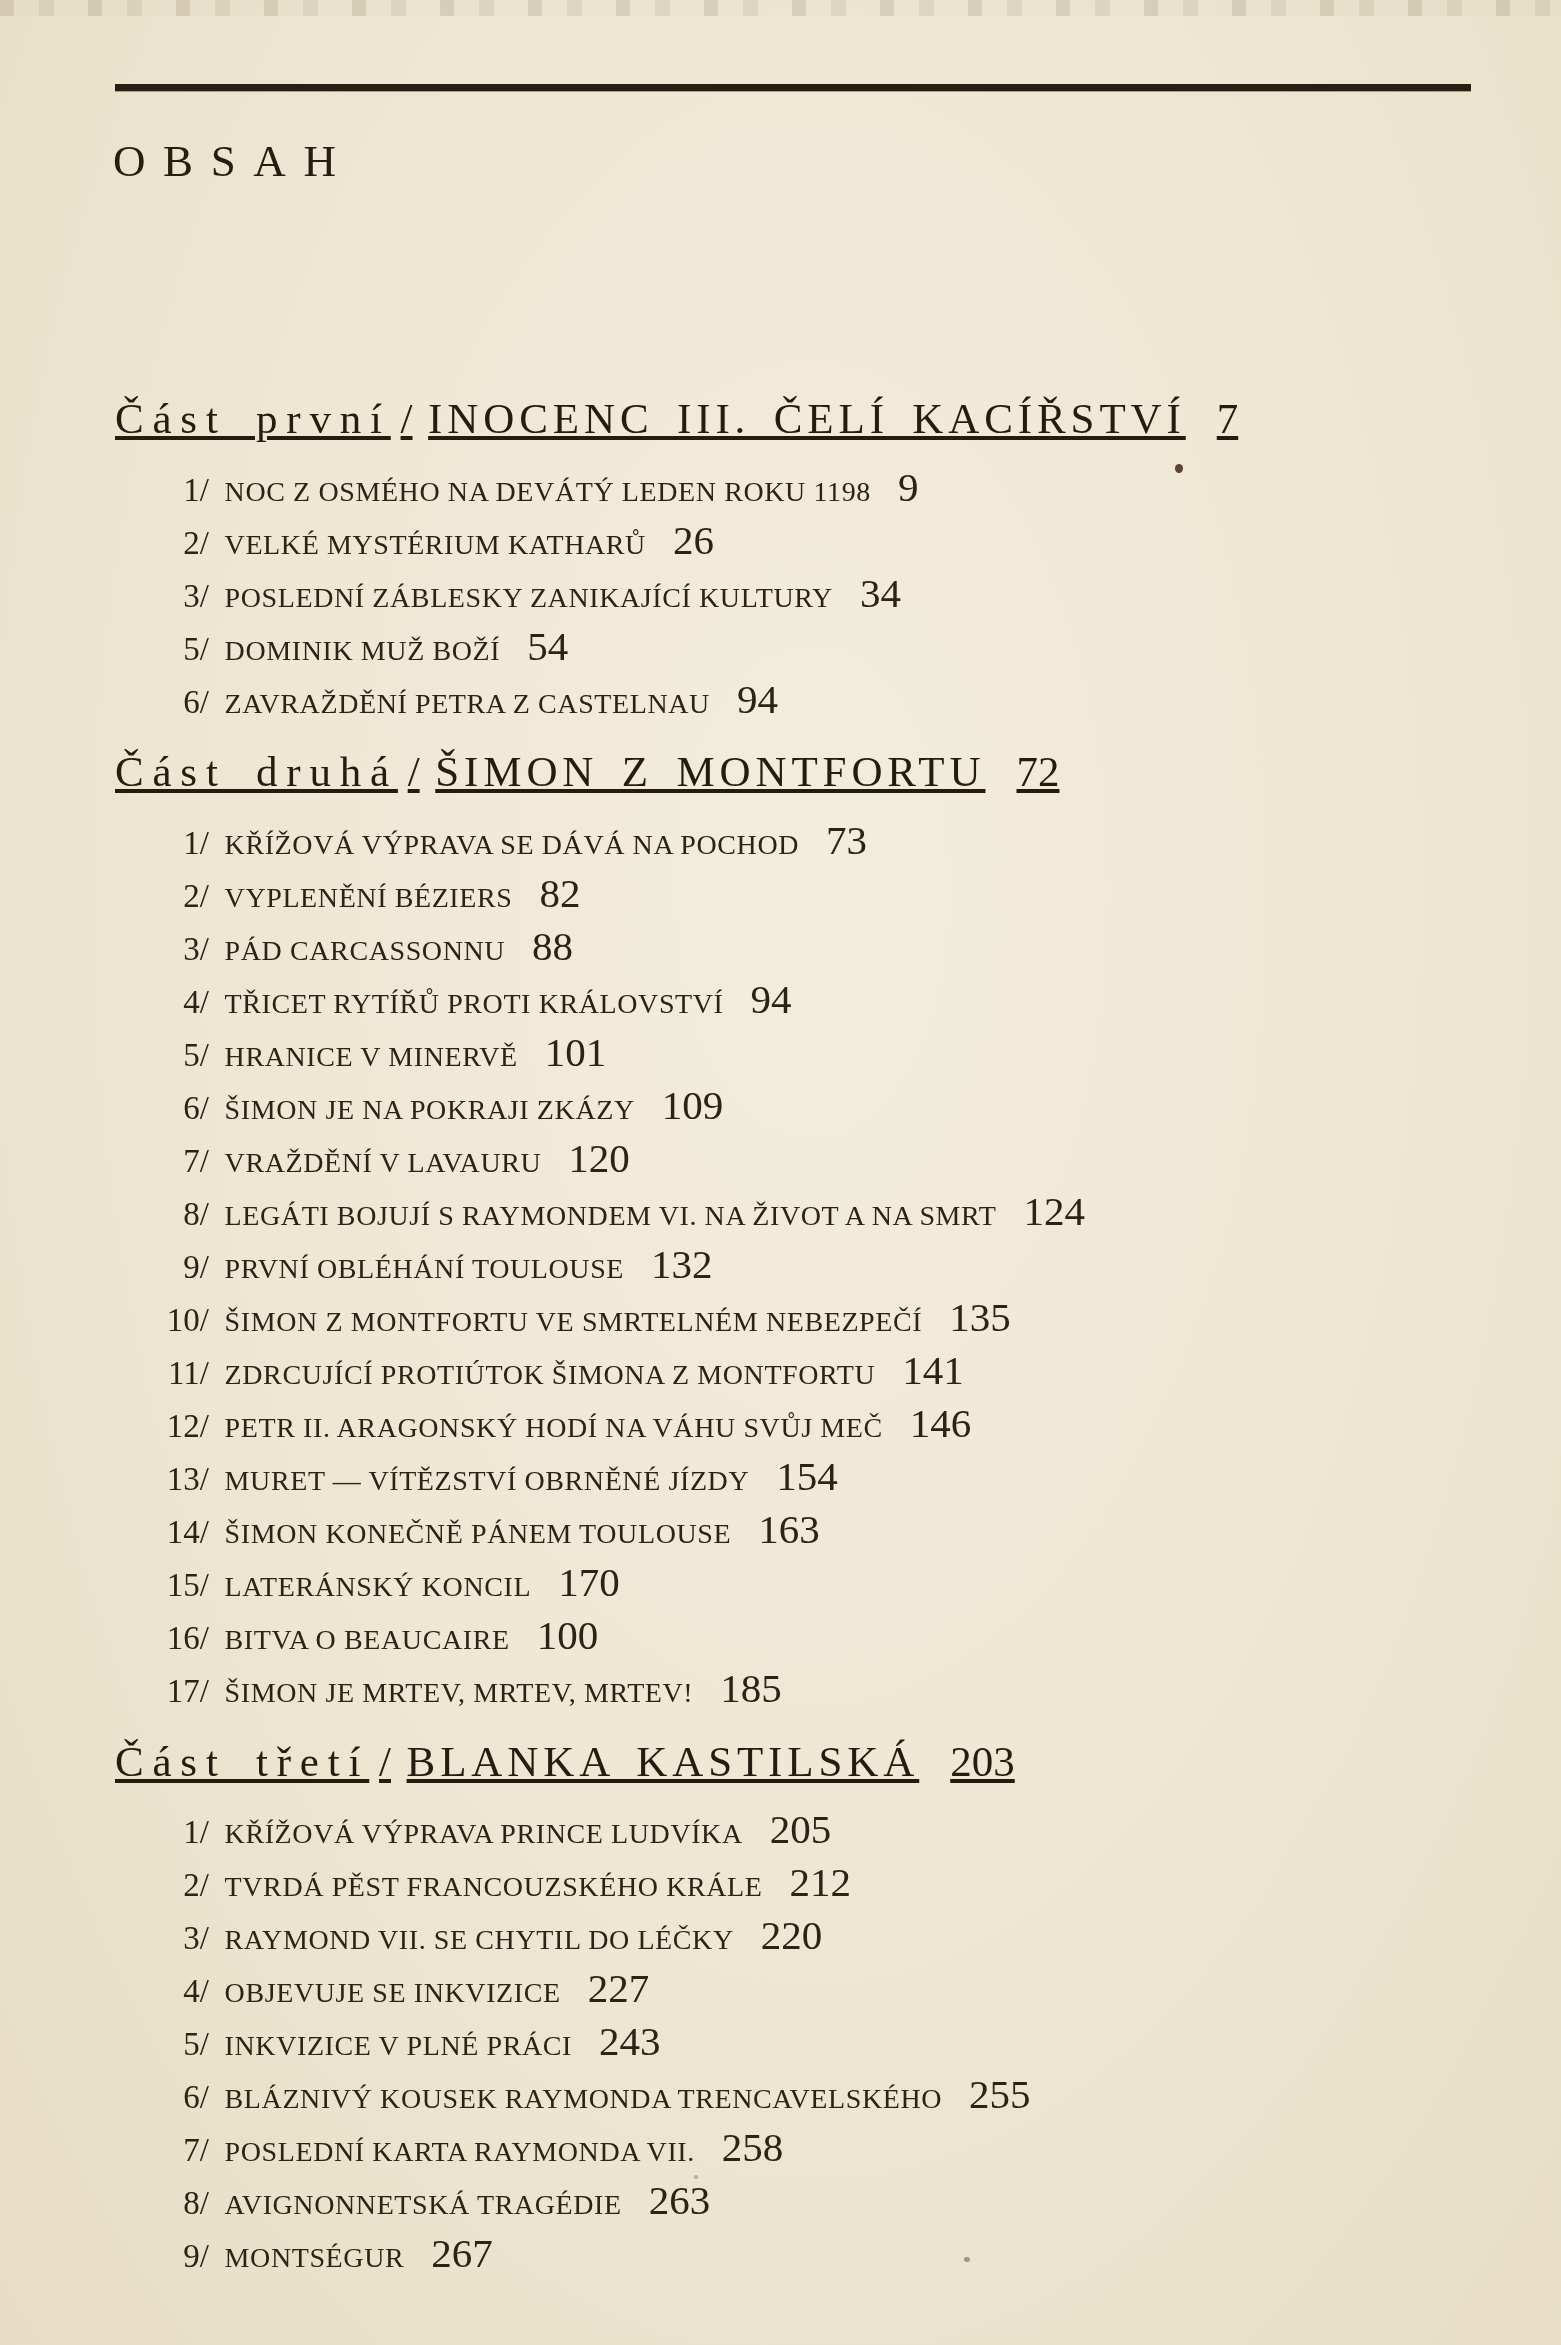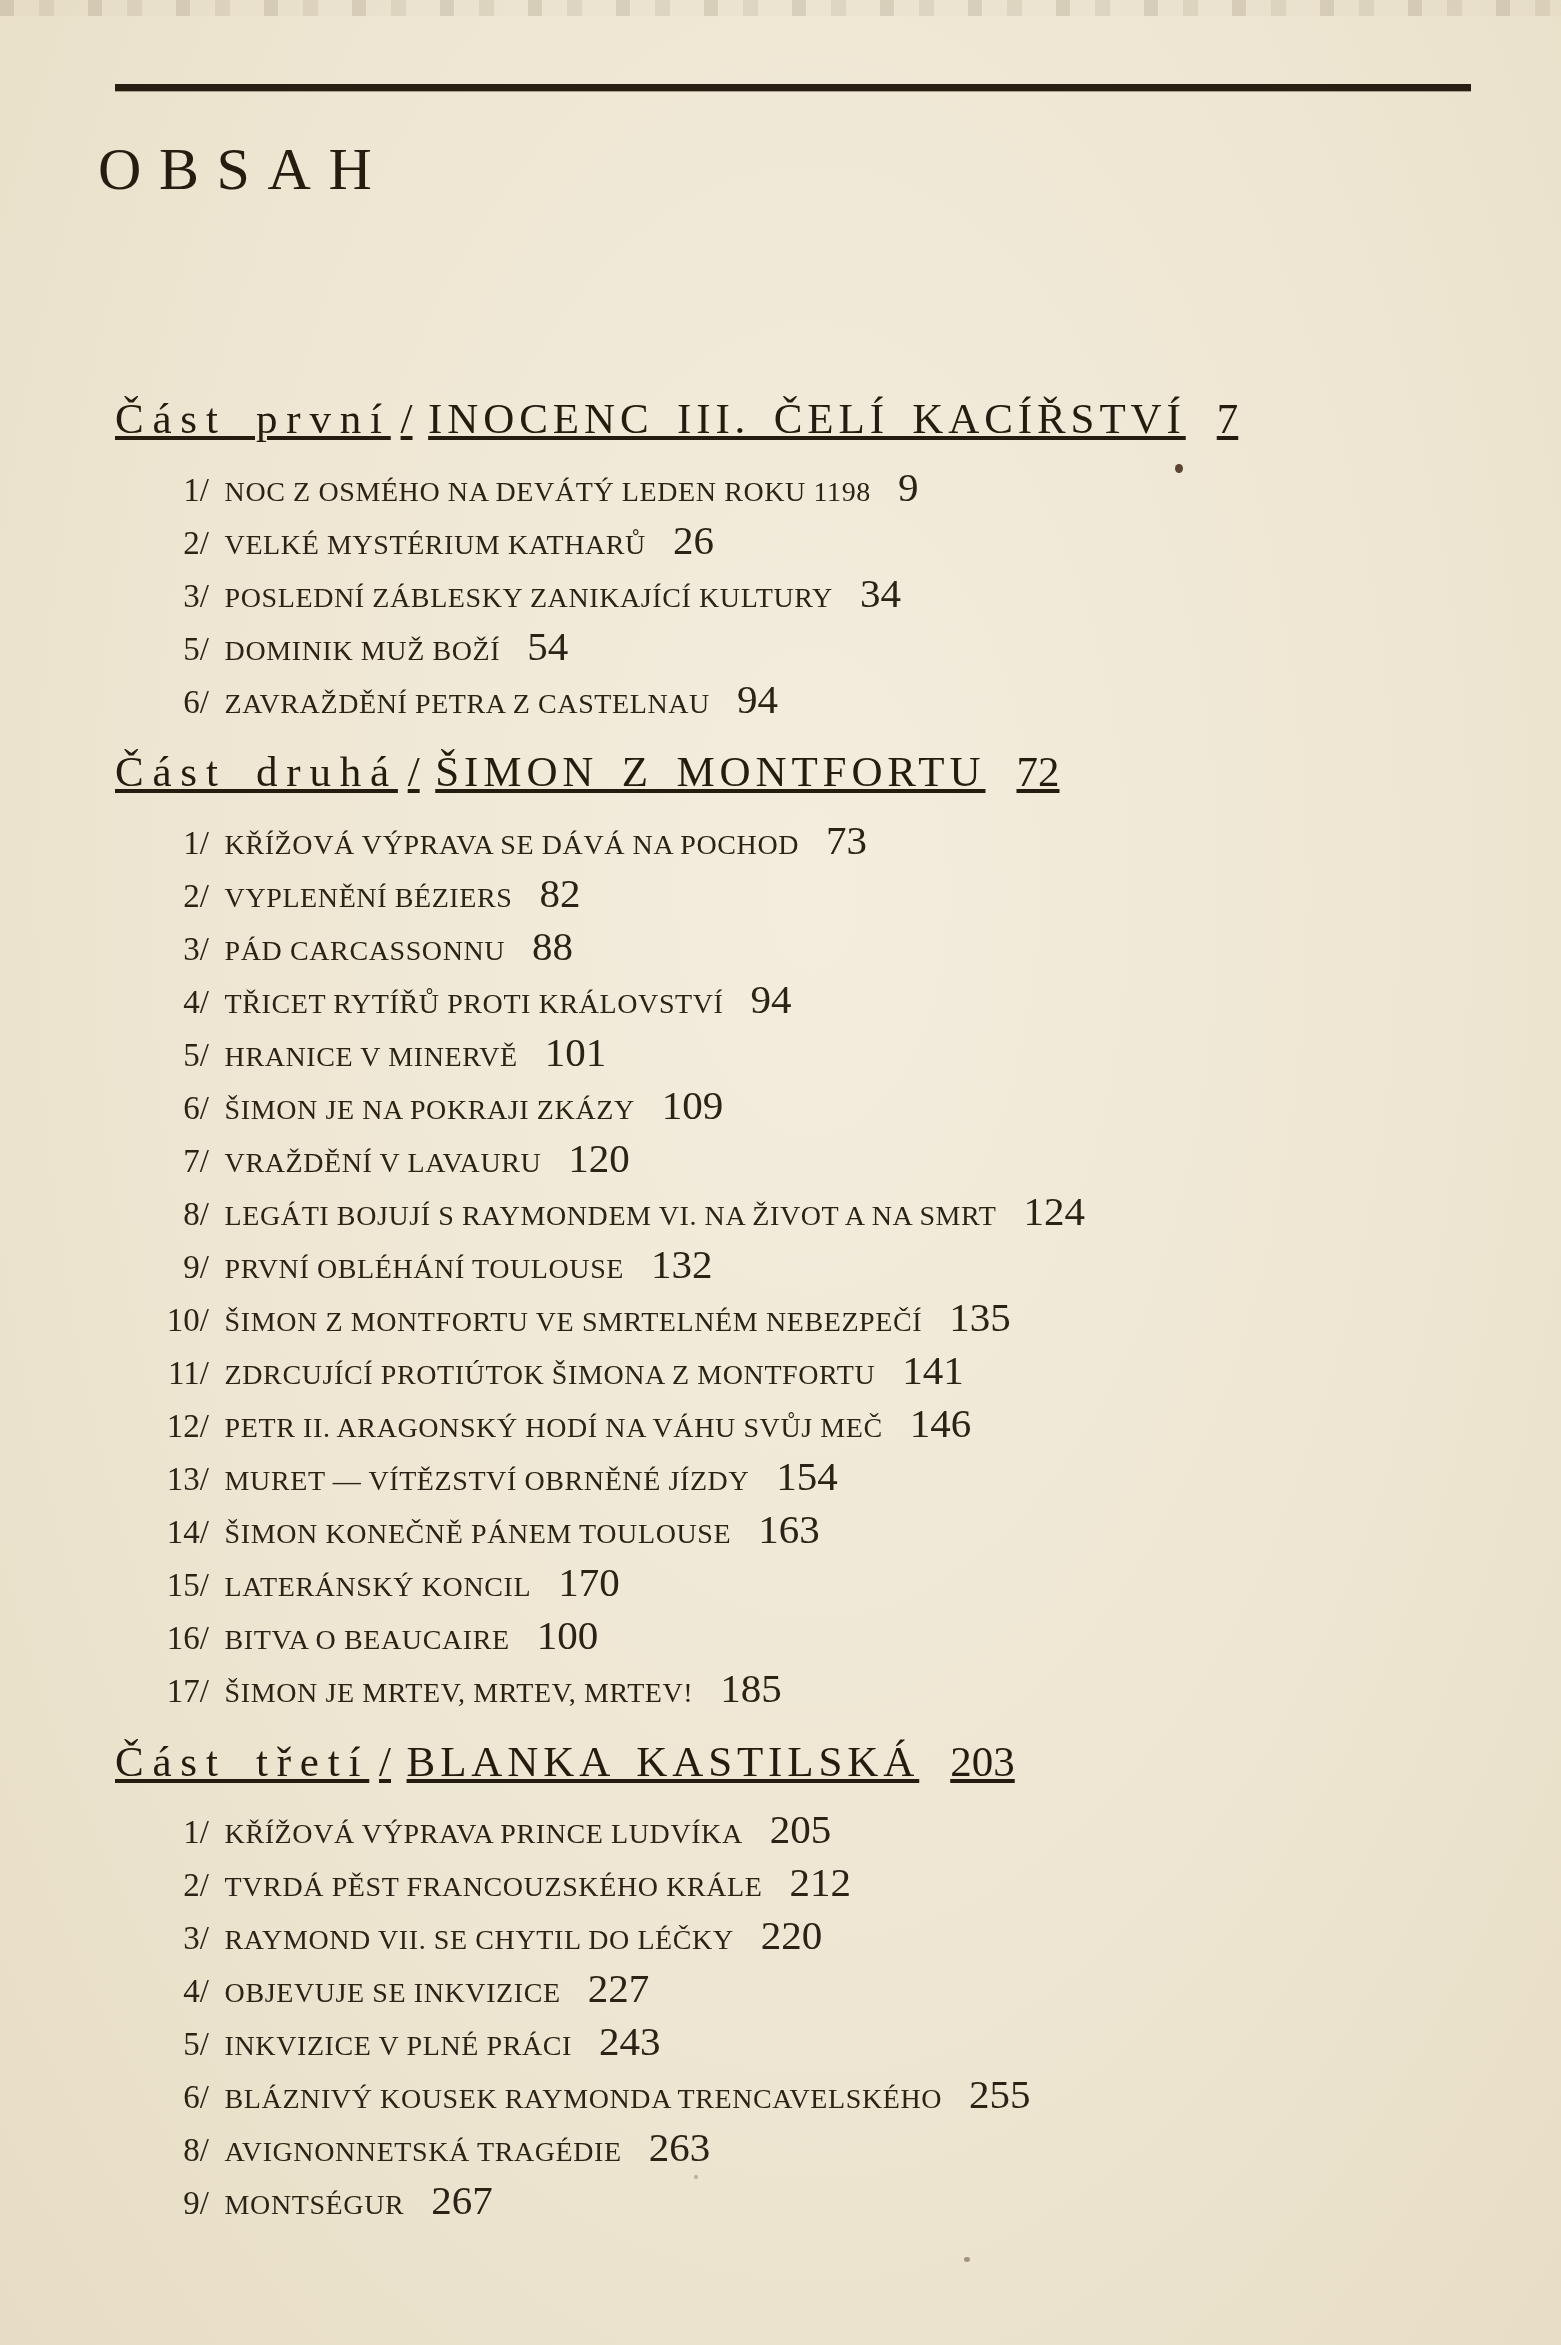--- a/index.html
+++ b/index.html
@@ -22,22 +22,22 @@
       rgba(97,82,55,0.22) 39px 54px, rgba(97,82,55,0.04) 54px 88px);
     opacity:.55;
   }
   .rule {
     position:absolute; left:115px; top:84px;
     width:1356px; height:6.8px;
     background:#281f12;
     box-shadow:0 1px 0 rgba(40,31,18,.35);
   }
   .page-title {
-    position:absolute; left:98px; top:135px;
-    font-size:60px; letter-spacing:17.6px;
+    position:absolute; left:113px; top:135px;
+    font-size:45px; letter-spacing:17.6px;
     color:#251d10;
   }
   .content {
     position:absolute; left:115px; top:390px; width:1385px;
   }
   .part { margin-bottom:13.7px; }
   .part-heading {
     font-size:43px; line-height:57px;
     color:#241c0f;
     white-space:nowrap;
@@ -112,20 +112,21 @@
       <div class="part-heading">
         <span class="part-prefix">Část třetí</span><span class="part-sep">/</span><span class="part-title">BLANKA KASTILSKÁ</span><span class="part-page">203</span>
       </div>
       <div class="items">
         <div class="row"><span class="num">1/</span><span class="ititle">KŘÍŽOVÁ VÝPRAVA PRINCE LUDVÍKA</span><span class="ipage">205</span></div>
         <div class="row"><span class="num">2/</span><span class="ititle">TVRDÁ PĚST FRANCOUZSKÉHO KRÁLE</span><span class="ipage">212</span></div>
         <div class="row"><span class="num">3/</span><span class="ititle">RAYMOND VII. SE CHYTIL DO LÉČKY</span><span class="ipage">220</span></div>
         <div class="row"><span class="num">4/</span><span class="ititle">OBJEVUJE SE INKVIZICE</span><span class="ipage">227</span></div>
         <div class="row"><span class="num">5/</span><span class="ititle">INKVIZICE V PLNÉ PRÁCI</span><span class="ipage">243</span></div>
         <div class="row"><span class="num">6/</span><span class="ititle">BLÁZNIVÝ KOUSEK RAYMONDA TRENCAVELSKÉHO</span><span class="ipage">255</span></div>
+        <div class="row"><span class="num">7/</span><span class="ititle">POSLEDNÍ KARTA RAYMONDA VII.</span><span class="ipage">258</span></div>
         <div class="row"><span class="num">8/</span><span class="ititle">AVIGNONNETSKÁ TRAGÉDIE</span><span class="ipage">263</span></div>
         <div class="row"><span class="num">9/</span><span class="ititle">MONTSÉGUR</span><span class="ipage">267</span></div>
       </div>
     </div>
 
   </div>
 </div>
 
 
 </body></html>

